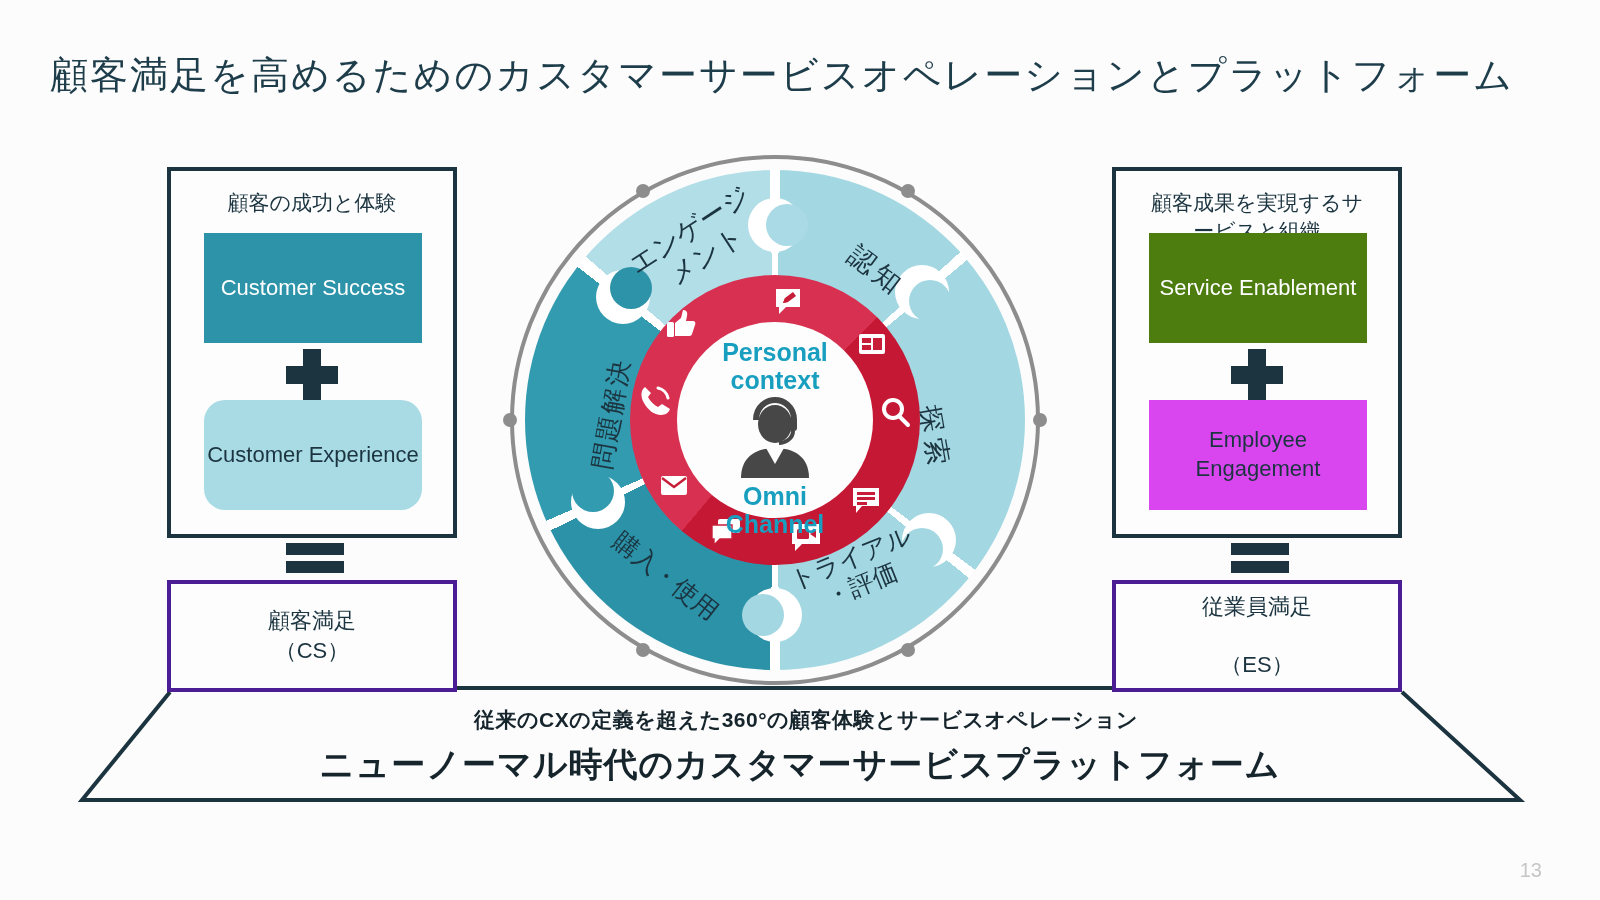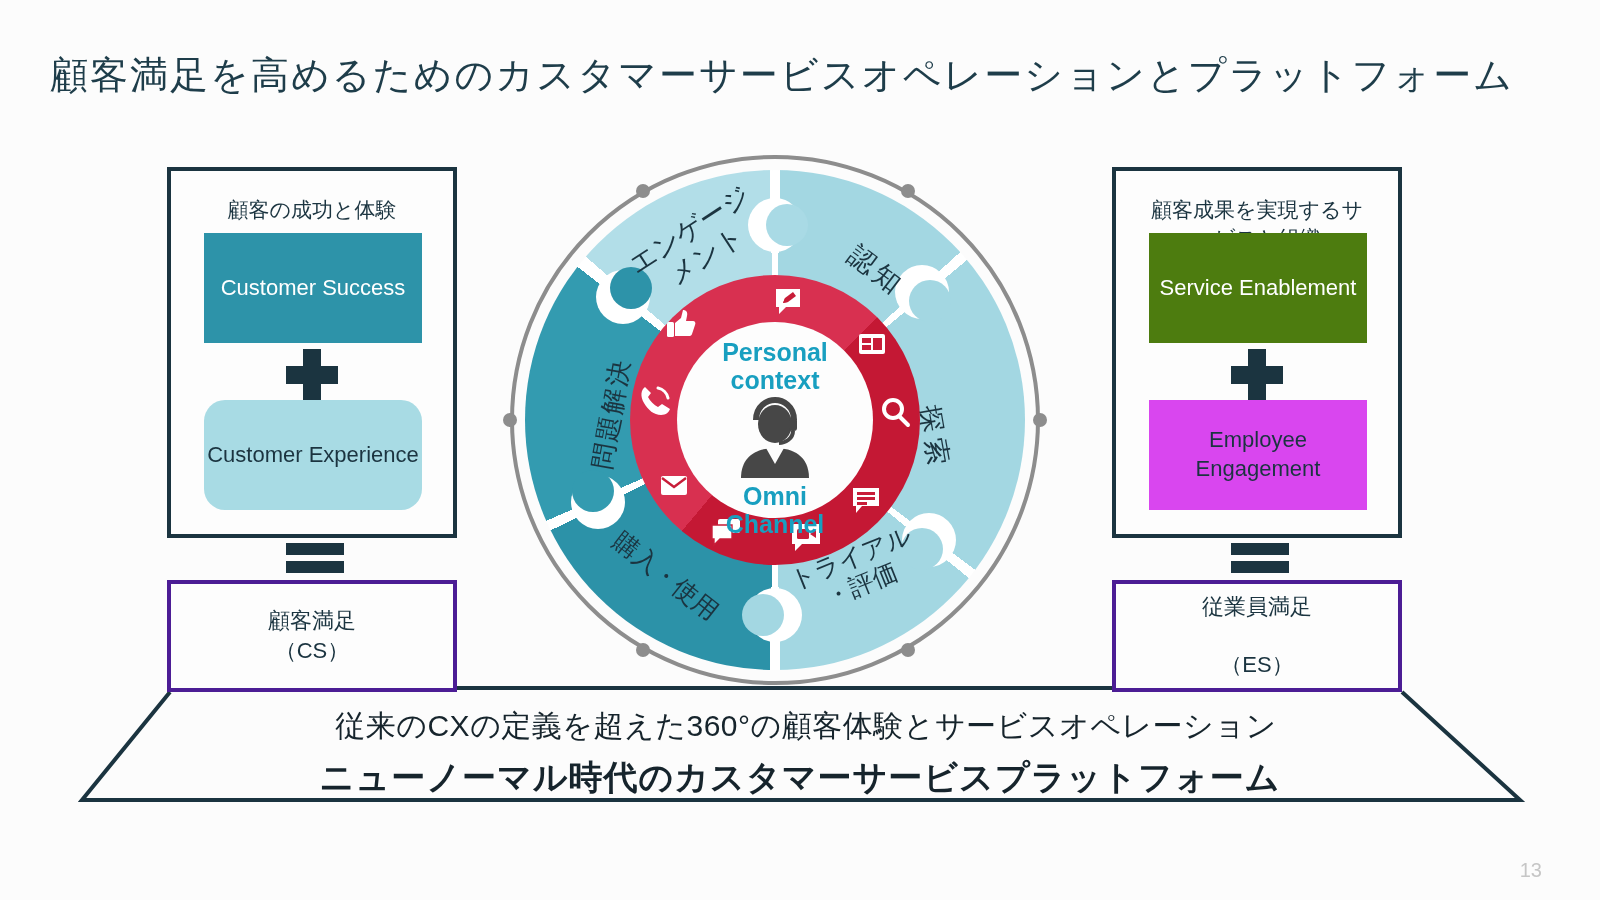--- a/index.html
+++ b/index.html
@@ -17,21 +17,21 @@
   }
 
   
   .panel{
     position:absolute;width:290px;height:371px;top:167px;
     background:#fdfdfd;border:4px solid #1b3440;box-sizing:border-box;z-index:3;
   }
   .panel-left{left:167px;}
   .panel-right{left:1112px;}
   .panel-heading{
-    margin-top:25px;text-align:center;font-size:21px;line-height:1.35;color:#1b3440;
+    margin-top:18px;text-align:center;font-size:21px;line-height:1.35;color:#1b3440;
   }
   .inner-box{
     position:absolute;left:33px;width:218px;height:110px;
     display:flex;align-items:center;justify-content:center;text-align:center;
     font-size:22px;line-height:1.3;
   }
   .inner-box.first{top:62px;}
   .inner-box.second{top:229px;}
   .fill-teal{background:#2d93a9;color:#ffffff;}
   .fill-lightblue{background:#a8dbe4;color:#1b3440;border-radius:21px;}
@@ -99,21 +99,21 @@
   .seg-label{
     position:absolute;transform-origin:center;text-align:center;color:#1b3440;
     white-space:nowrap;line-height:1.15;
   }
   .seg-line{display:block;}
   .ring-icon{position:absolute;width:38px;height:38px;transform:translate(-50%,-50%);}
   .ring-icon svg{width:100%;height:100%;display:block;}
 
   
   .footer{position:absolute;left:0;right:0;top:706px;text-align:center;z-index:1;color:#16242c;}
-  .footer-line1{font-size:30px;font-weight:normal;letter-spacing:0.5px;padding-left:12px;}
+  .footer-line1{font-size:21px;font-weight:bold;letter-spacing:0.5px;padding-left:12px;}
   .footer-line2{font-size:34px;font-weight:bold;margin-top:8px;letter-spacing:1px;}
 
   .page-number{position:absolute;right:58px;bottom:18px;font-size:20px;color:#c6c6c6;}
 </style>
 </head>
 <body>
 
 <svg class="line-layer" width="1600" height="900" viewBox="0 0 1600 900">
   <line x1="457" y1="688" x2="1112" y2="688" stroke="#1b3440" stroke-width="4"></line>
   <path d="M170,692 L82,800 L1520,800 L1402,692" fill="none" stroke="#1b3440" stroke-width="4" stroke-linejoin="miter"></path>

